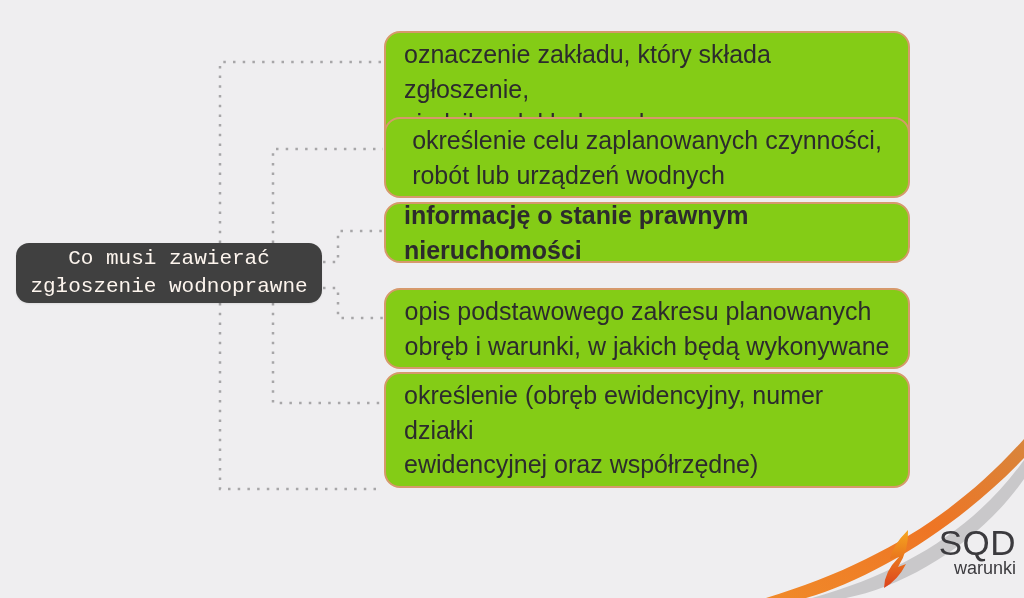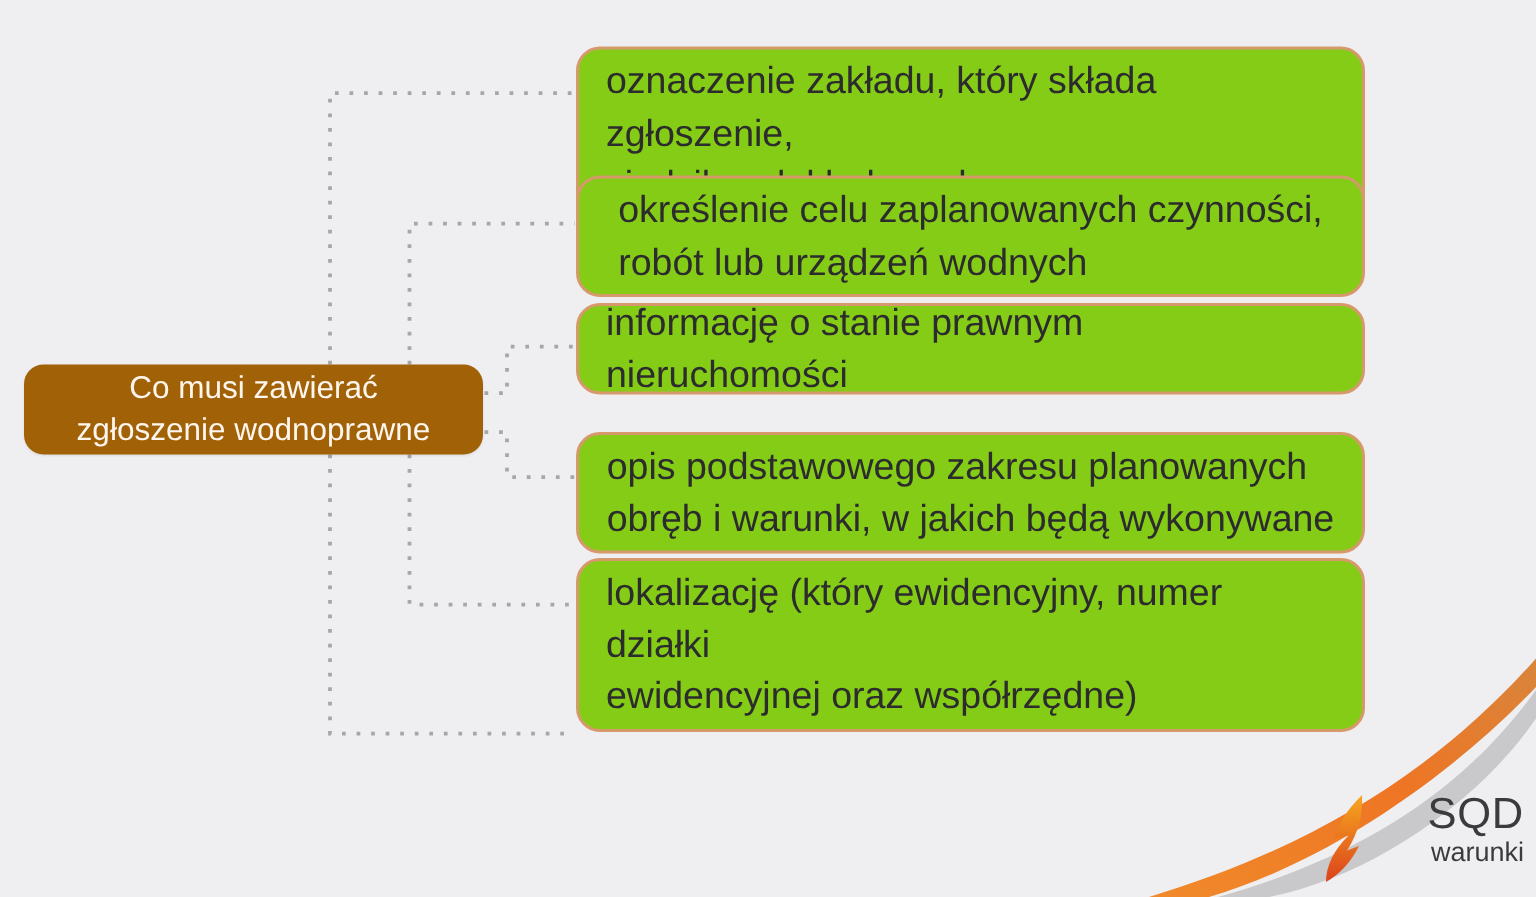--- a/index.html
+++ b/index.html
@@ -18,31 +18,32 @@
     position: absolute;
     left: 0; top: 0;
     width: 1024px; height: 598px;
     pointer-events: none;
   }
   .main-topic {
     position: absolute;
     left: 16px; top: 243px;
     width: 306px; height: 60px;
     box-sizing: border-box;
-    background: #a16207;
+    background: #404040;
     border-radius: 13px;
     color: #fdf5ee;
     font-size: 21px;
     line-height: 1.32;
     display: flex;
     align-items: center;
     justify-content: center;
     text-align: center;
     white-space: pre-line;
     box-shadow: 0 1px 2px rgba(0,0,0,0.08);
+    font-family: Liberation Mono, monospace;
   }
   .item-box {
     position: absolute;
     left: 384px;
     width: 526px;
     min-height: 61px;
     box-sizing: border-box;
     background: #84cc16;
     border: 2px solid #d6996b;
     border-radius: 16px;
@@ -51,21 +52,21 @@
     line-height: 1.38;
     display: flex;
     align-items: center;
     justify-content: center;
     text-align: left;
     white-space: pre-line;
     padding: 4px 18px;
   }
   .item-0 { top: 31px; }
   .item-1 { top: 117px; }
-  .item-2 { top: 202px; height: 61px; }
+  .item-2 { top: 202px; height: 61px; font-weight: bold; }
   .item-3 { top: 288px; }
   .item-4 { top: 372px; }
   .item-5 { top: 458px; }
   .swoosh {
     position: absolute;
     left: 0; top: 0;
     width: 1024px; height: 598px;
     pointer-events: none;
   }
   .logo {
@@ -80,21 +81,21 @@
     left: 24px; top: 0px;
     width: 34px; height: 62px;
   }
   .logo-text {
     position: absolute;
     right: 2px; top: 0;
     text-align: right;
     color: #3b3a3e;
   }
   .logo-brand {
-    font-size: 29px;
+    font-size: 35px;
     line-height: 30px;
     letter-spacing: 0.5px;
   }
   .logo-sub {
     font-size: 18px;
     line-height: 19px;
     margin-top: 1px;
   }
 </style>
 </head>
@@ -116,21 +117,21 @@
   <div class="main-topic">Co musi zawierać
 zgłoszenie wodnoprawne</div>
 
   <div class="item-box item-0">oznaczenie zakładu, który składa zgłoszenie,
 siedzibę, dokładny adres</div>
   <div class="item-box item-1">określenie celu zaplanowanych czynności,
 robót lub urządzeń wodnych</div>
   <div class="item-box item-2">informację o stanie prawnym nieruchomości</div>
   <div class="item-box item-3">opis podstawowego zakresu planowanych
 obręb i warunki, w jakich będą wykonywane</div>
-  <div class="item-box item-4">lokalizację (który ewidencyjny, numer działki
+  <div class="item-box item-4">określenie (obręb ewidencyjny, numer działki
 ewidencyjnej oraz współrzędne)</div>
 
   <svg class="swoosh" viewBox="0 0 1024 598" xmlns="http://www.w3.org/2000/svg">
     <defs>
       <linearGradient id="swooshGrad" x1="0" y1="1" x2="1" y2="0">
         <stop offset="0" stop-color="#f08a2a"></stop>
         <stop offset="0.55" stop-color="#ee7524"></stop>
         <stop offset="1" stop-color="#d8853c"></stop>
       </linearGradient>
       <linearGradient id="boltGrad" x1="0" y1="0" x2="0" y2="1">

